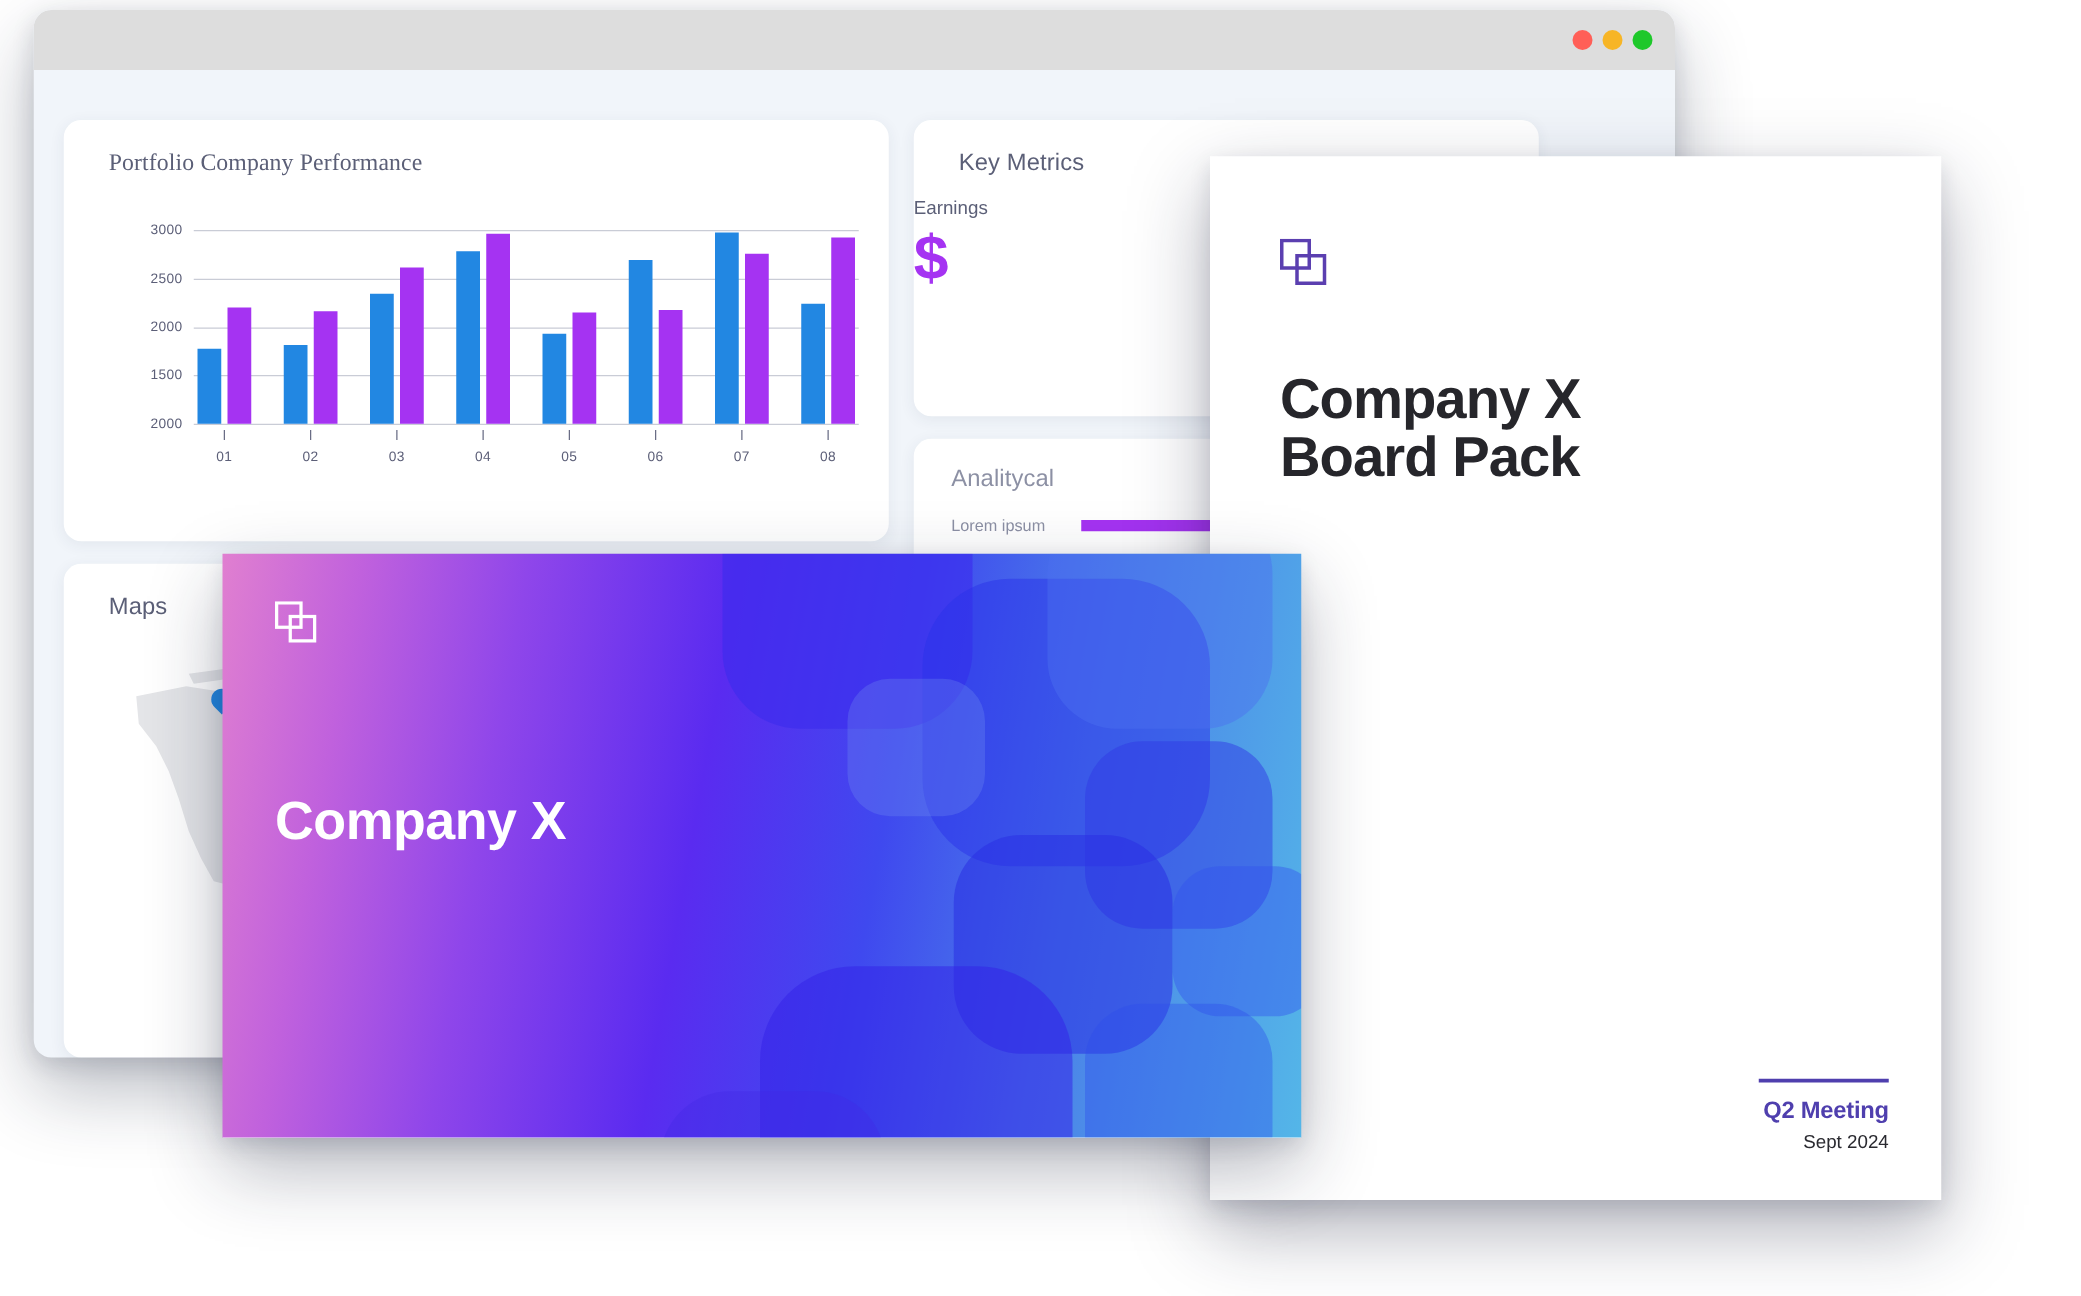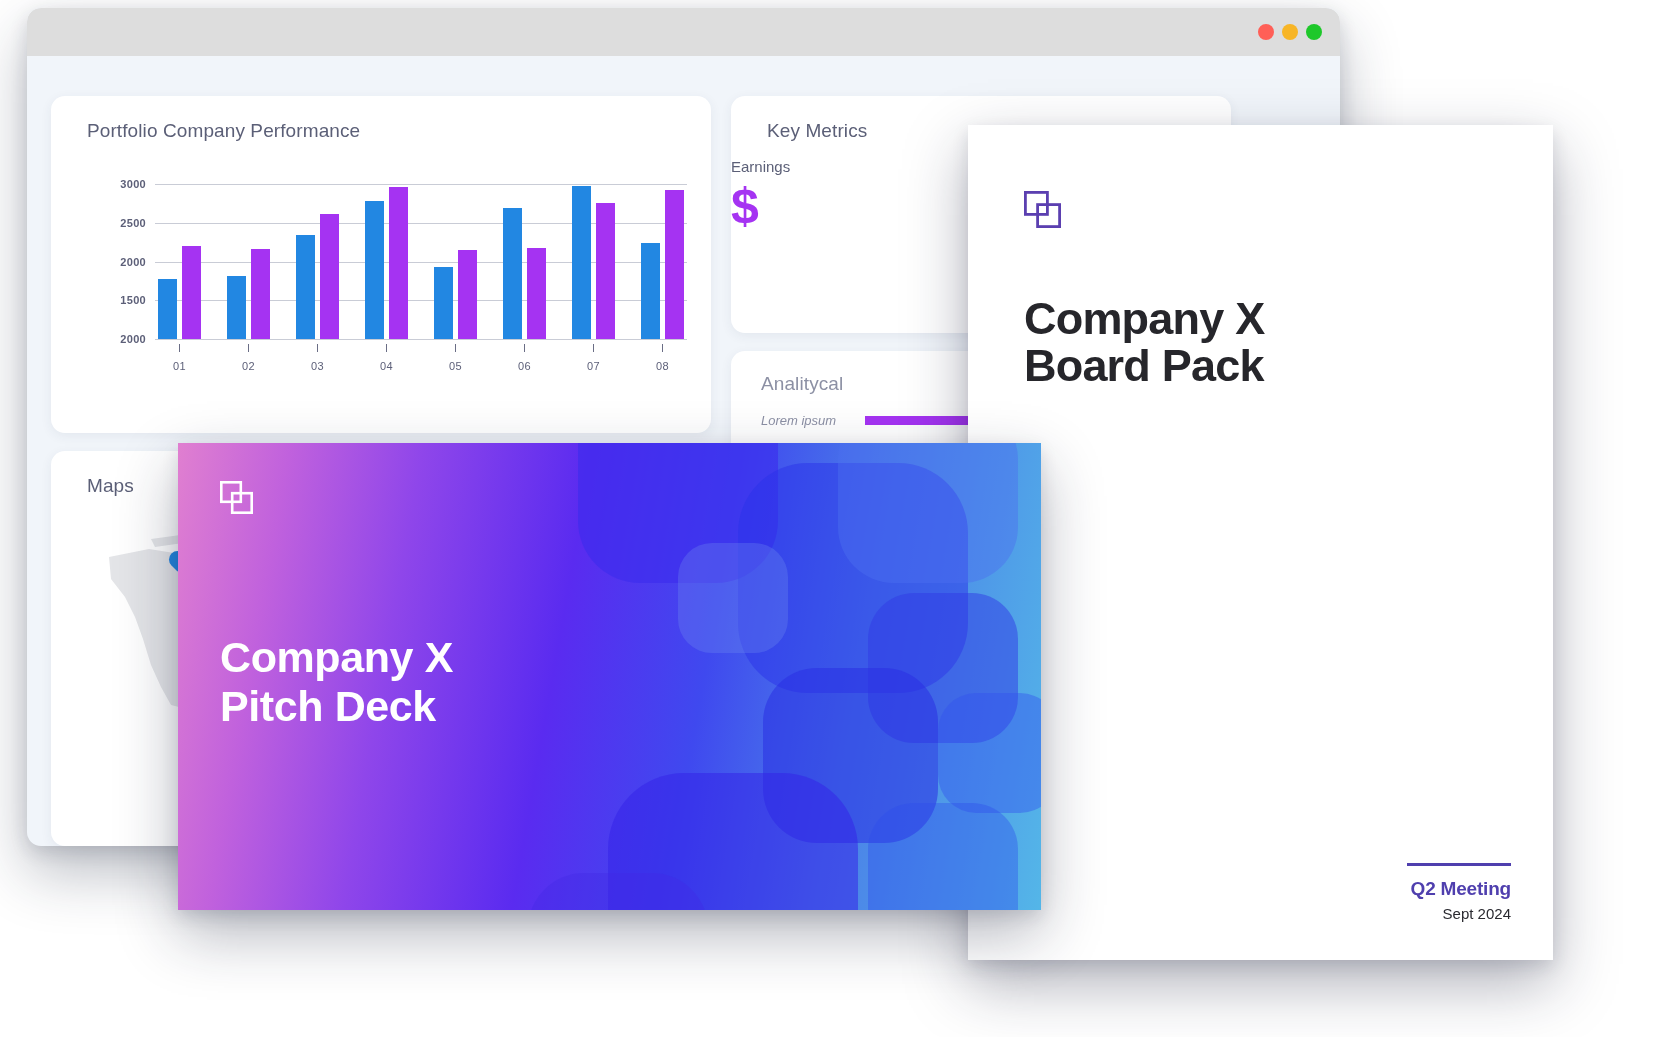--- a/index.html
+++ b/index.html
@@ -44,21 +44,21 @@
     box-shadow: 0 3px 12px rgba(40,50,90,0.07);
   }
   .card-title {
     font-size: 19px;
     color: #5b5f77;
     font-weight: 400;
     letter-spacing: .1px;
   }
 
   #card-performance { left: 24px; top: 40px; width: 660px; height: 337px; }
-  #card-performance .card-title { position: absolute; left: 36px; top: 24px; }
+  #card-performance .card-title { position: absolute; left: 36px; top: 24px; font-family: Liberation Serif, serif; }
 
   #card-maps { left: 24px; top: 395px; width: 660px; height: 395px; }
   #card-maps .card-title { position: absolute; left: 36px; top: 24px; }
 
   #card-metrics { left: 704px; top: 40px; width: 500px; height: 237px; }
   #card-metrics .card-title { position: absolute; left: 36px; top: 24px; text-align: center; }
 
   #card-analytical { left: 704px; top: 295px; width: 500px; height: 300px; }
   #card-analytical .card-title { position: absolute; left: 30px; top: 22px; color:#8c90a4; }
 
@@ -72,21 +72,20 @@
     position: absolute; left: 0; right: 0;
     height: 1px; background: #c9ccd6;
   }
   .ytick {
     position: absolute; right: 100%;
     transform: translateY(-50%);
     padding-right: 9px;
     font-size: 11px; color: #5c5f78;
     white-space: nowrap;
     letter-spacing: .3px;
-    font-weight: bold;
   }
   .bars {
     position: absolute; left: 0; right: 0; bottom: 0; top: 0;
     display: flex; align-items: flex-end;
     justify-content: space-between;
     padding: 0 3px;
   }
   .group { display: flex; align-items: flex-end; gap: 5px; height: 100%; }
   .bar { width: 19px; }
   .bar.blue   { background: #2287e2; }
@@ -117,21 +116,21 @@
   }
   .metric-icon.arrow { color: #a533f2; font-size: 44px; }
   .metric-value {
     font-size: 27px; font-weight: 700; color: #2287e2;
     letter-spacing: .2px;
   }
 
   
   .analy-rows { position: absolute; left: 30px; top: 62px; right: 26px; }
   .analy-row { display: flex; align-items: center; margin-bottom: 20px; }
-  .analy-label { width: 104px; font-size: 13px; color: #8c90a4; font-style: italic; }
+  .analy-label { width: 104px; font-size: 13px; color: #8c90a4; }
   .analy-track { flex: 1; height: 9px; background: transparent; }
   .analy-fill { height: 9px; display: block; }
 
   
   .map-wrap { position: absolute; left: 40px; top: 58px; width: 580px; height: 300px; }
   .map-pin {
     position: absolute;
     width: 17px; height: 17px;
     border-radius: 50% 50% 50% 0;
     transform: rotate(-45deg);
@@ -378,18 +377,17 @@
 
     <span class="pd-logo">
       <svg class="logo-sq" width="34" height="34" viewBox="0 0 34 34">
         <rect x="1.3" y="1.3" width="19.5" height="19.5" fill="none" stroke="#ffffff" stroke-width="2.6"></rect>
         <rect x="12.2" y="12.2" width="19.5" height="19.5" fill="none" stroke="#ffffff" stroke-width="2.6"></rect>
       </svg>
     </span>
 
     <div class="pd-title">
       <div>Company X</div>
-      <div>Pitch Deck</div>
     </div>
 
   </div>
 
 </div>
 
 </body></html>

